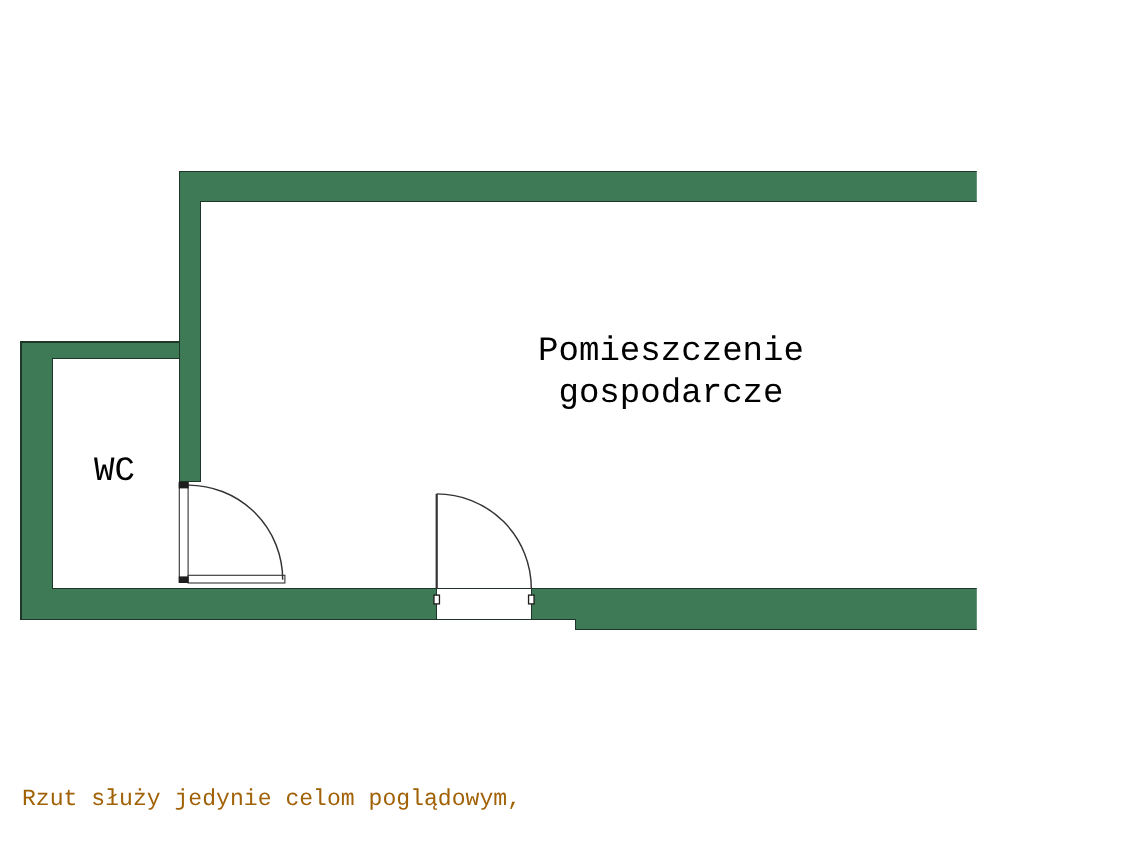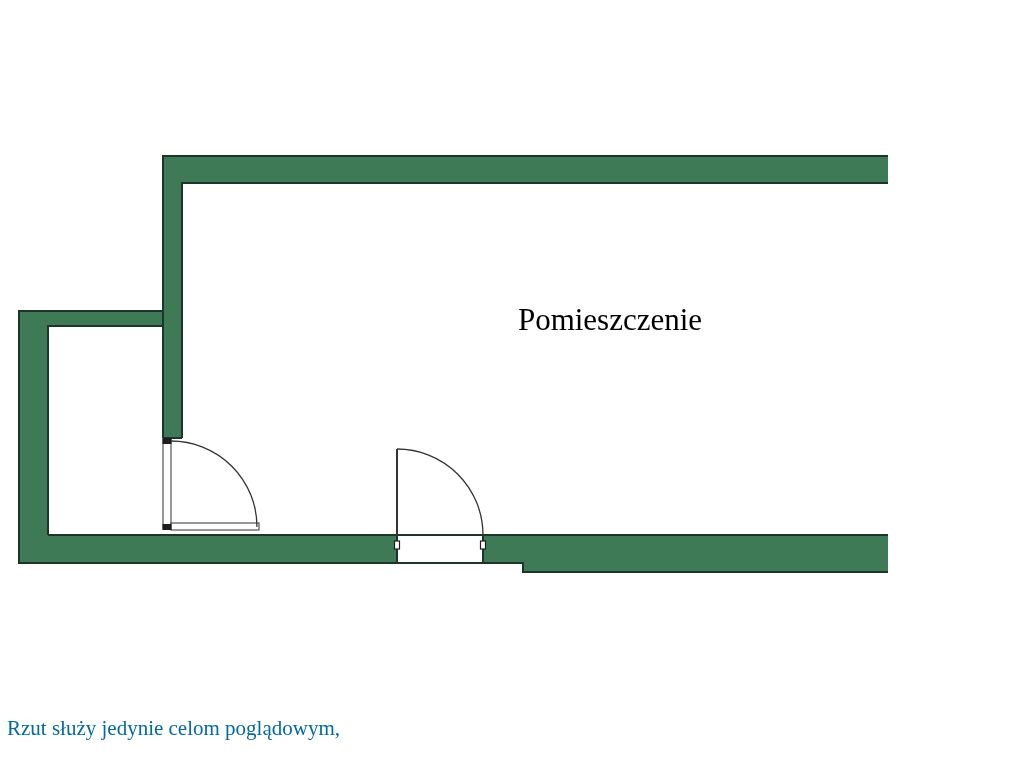--- a/index.html
+++ b/index.html
@@ -6,21 +6,21 @@
     margin: 0;
     padding: 0;
     background: #ffffff;
   }
   #canvas {
     position: relative;
     width: 888px;
     height: 768px;
     background: #ffffff;
     overflow: hidden;
-    font-family: Liberation Serif, serif;
+    font-family: Liberation Mono, monospace;
   }
   #plan-svg {
     position: absolute;
     left: 0;
     top: 0;
   }
   .room-label {
     position: absolute;
     color: #000000;
     font-size: 31px;
@@ -33,23 +33,23 @@
     top: 301px;
     width: 400px;
   }
   #wc-label {
     left: 54px;
     top: 410px;
     width: 100px;
   }
   #disclaimer {
     position: absolute;
-    left: 7px;
+    left: 20px;
     top: 716px;
-    color: #0369a1;
+    color: #a16207;
     font-size: 21px;
     line-height: 24px;
     white-space: nowrap;
   }
 </style>
 </head>
 <body>
 
 <div id="canvas">
 
@@ -91,20 +91,22 @@
       <rect x="397" y="535" width="86" height="28" fill="#ffffff" stroke="#1E3529" stroke-width="1.2" shape-rendering="crispEdges"></rect>
       <line x1="397" y1="449" x2="397" y2="535" stroke="#333333" stroke-width="2"></line>
       <path d="M397,449 A86,86 0 0 1 483,535" fill="none" stroke="#333333" stroke-width="1.3"></path>
       <rect x="394.5" y="541" width="5" height="8" fill="#ffffff" stroke="#1E1E1E" stroke-width="1.2"></rect>
       <rect x="480.5" y="541" width="5" height="8" fill="#ffffff" stroke="#1E1E1E" stroke-width="1.2"></rect>
     </g>
   </svg>
 
   <div id="main-room-label" class="room-label">
     <div>Pomieszczenie</div>
+    <div>gospodarcze</div>
   </div>
 
+  <div id="wc-label" class="room-label">WC</div>
 
   <div id="disclaimer">
     <div>Rzut służy jedynie celom poglądowym,</div>
   </div>
 
 </div>
 
 </body></html>

